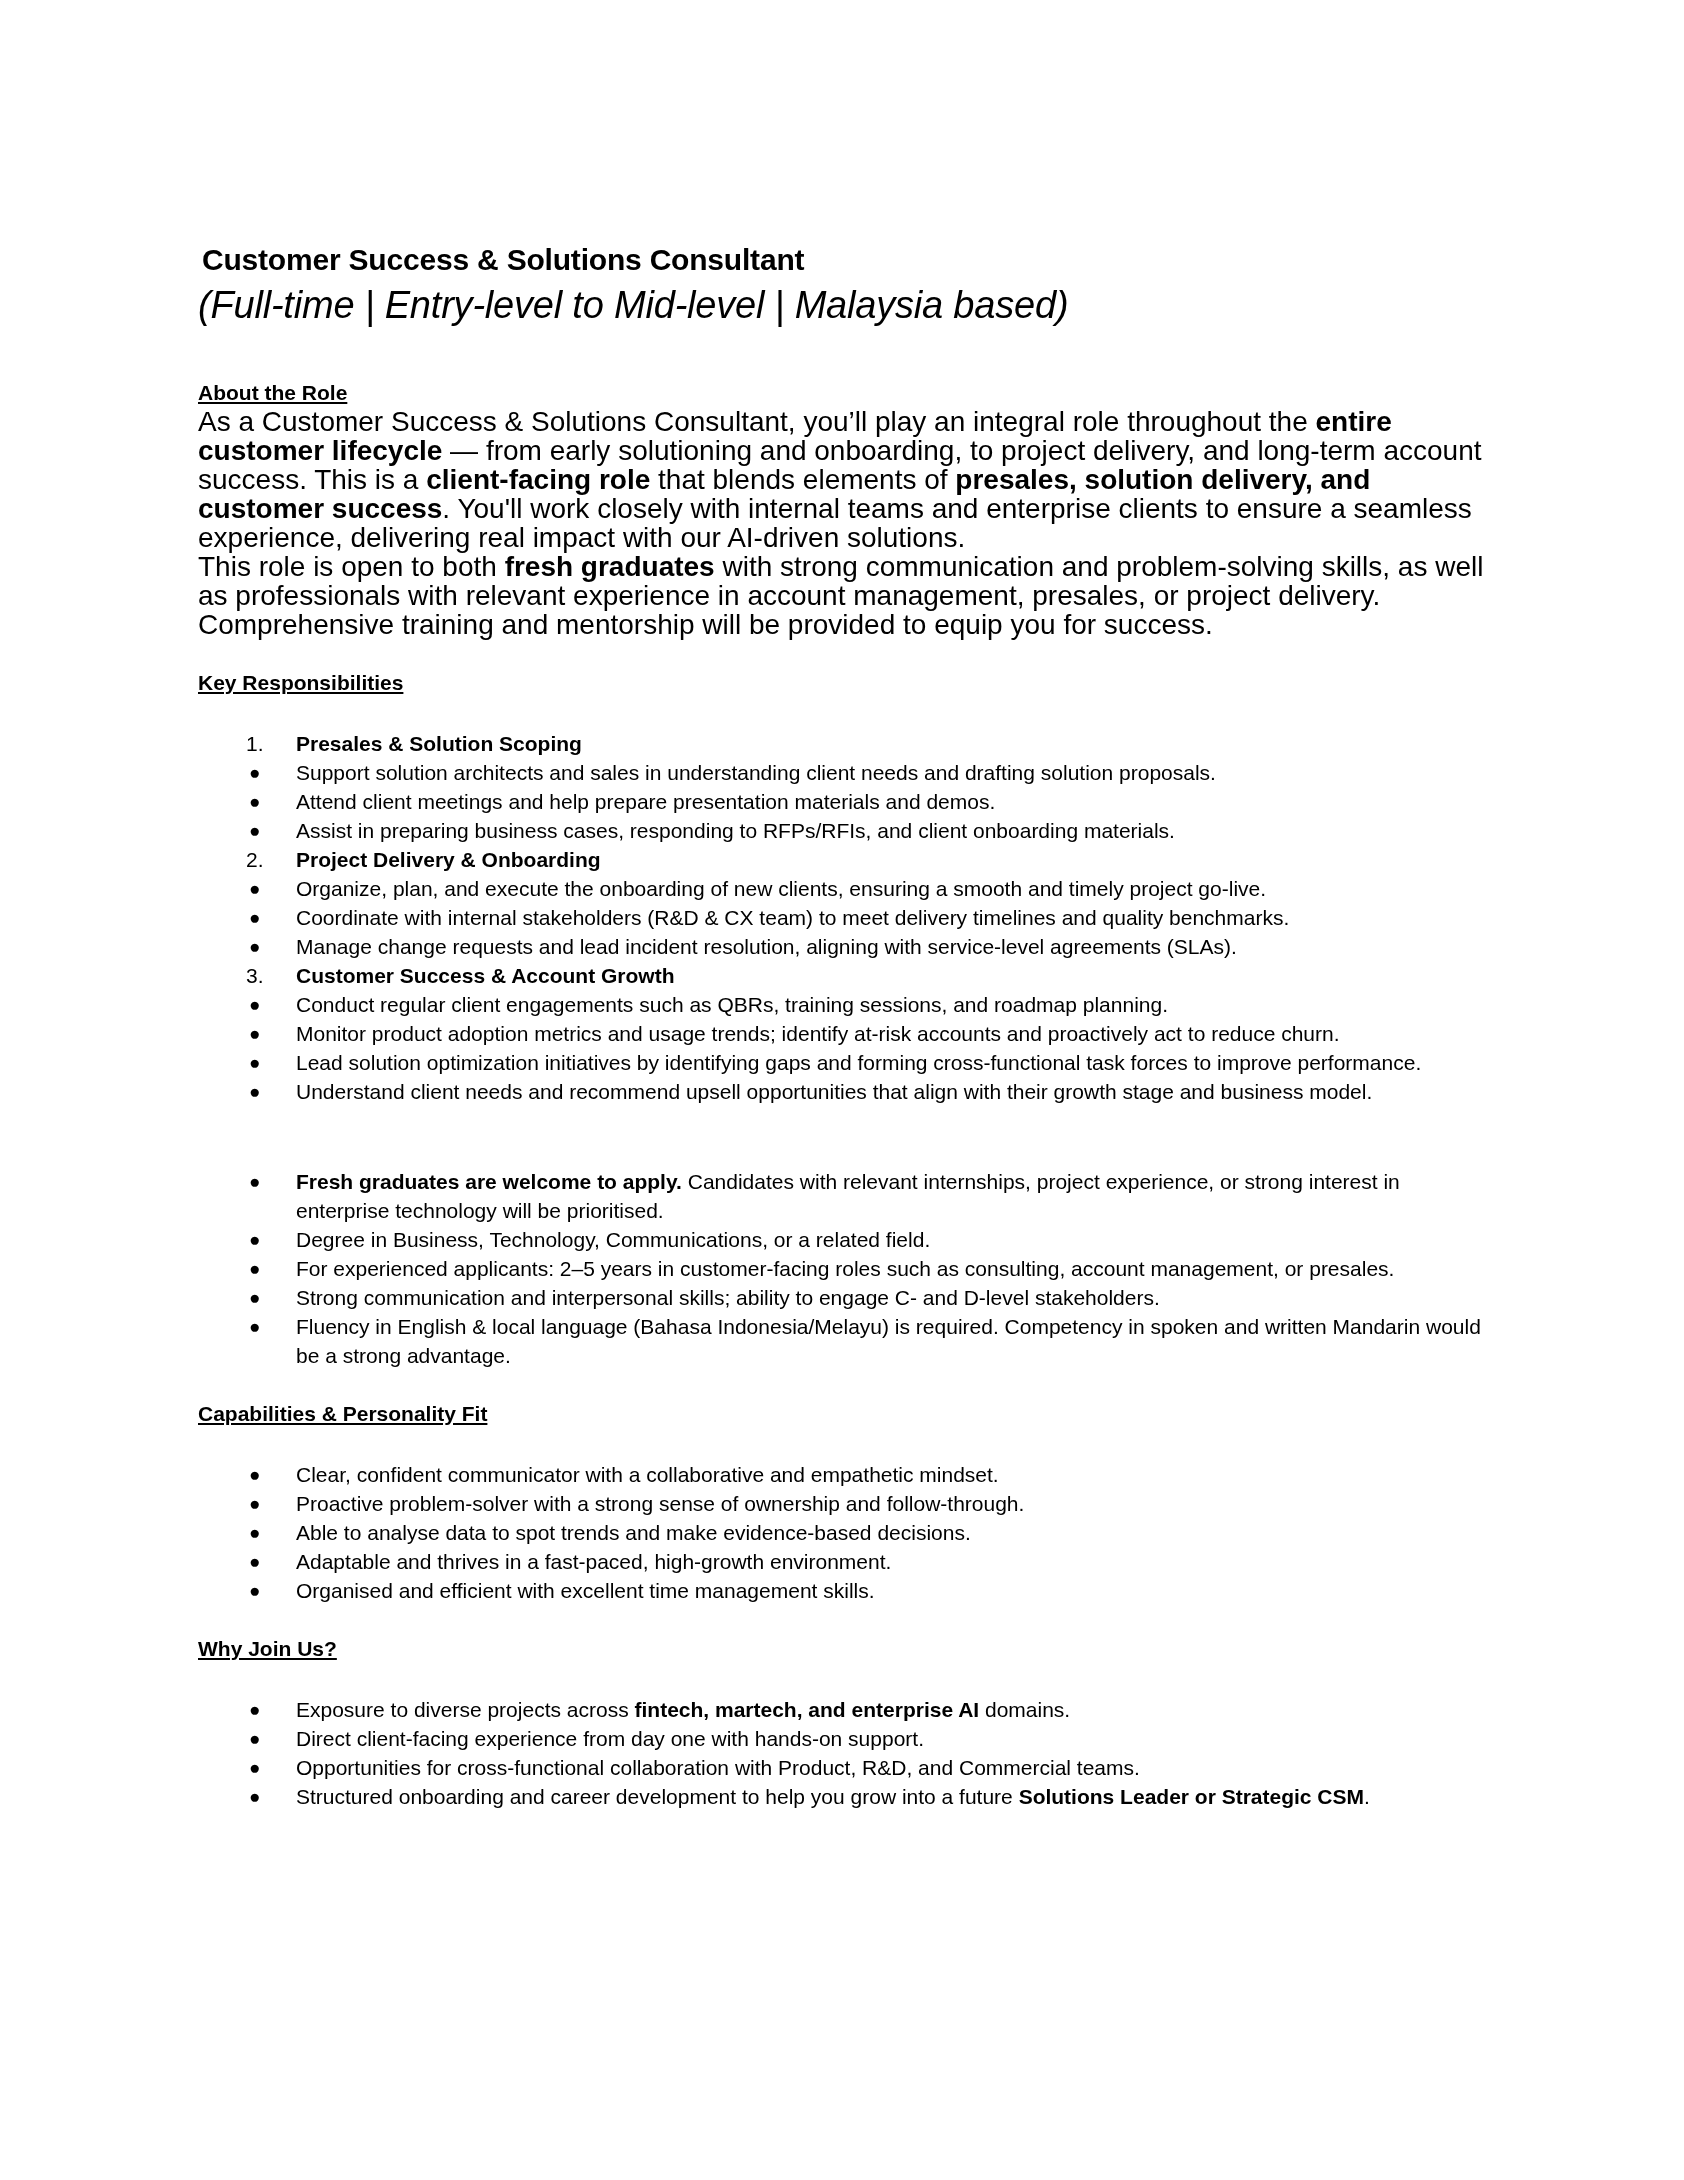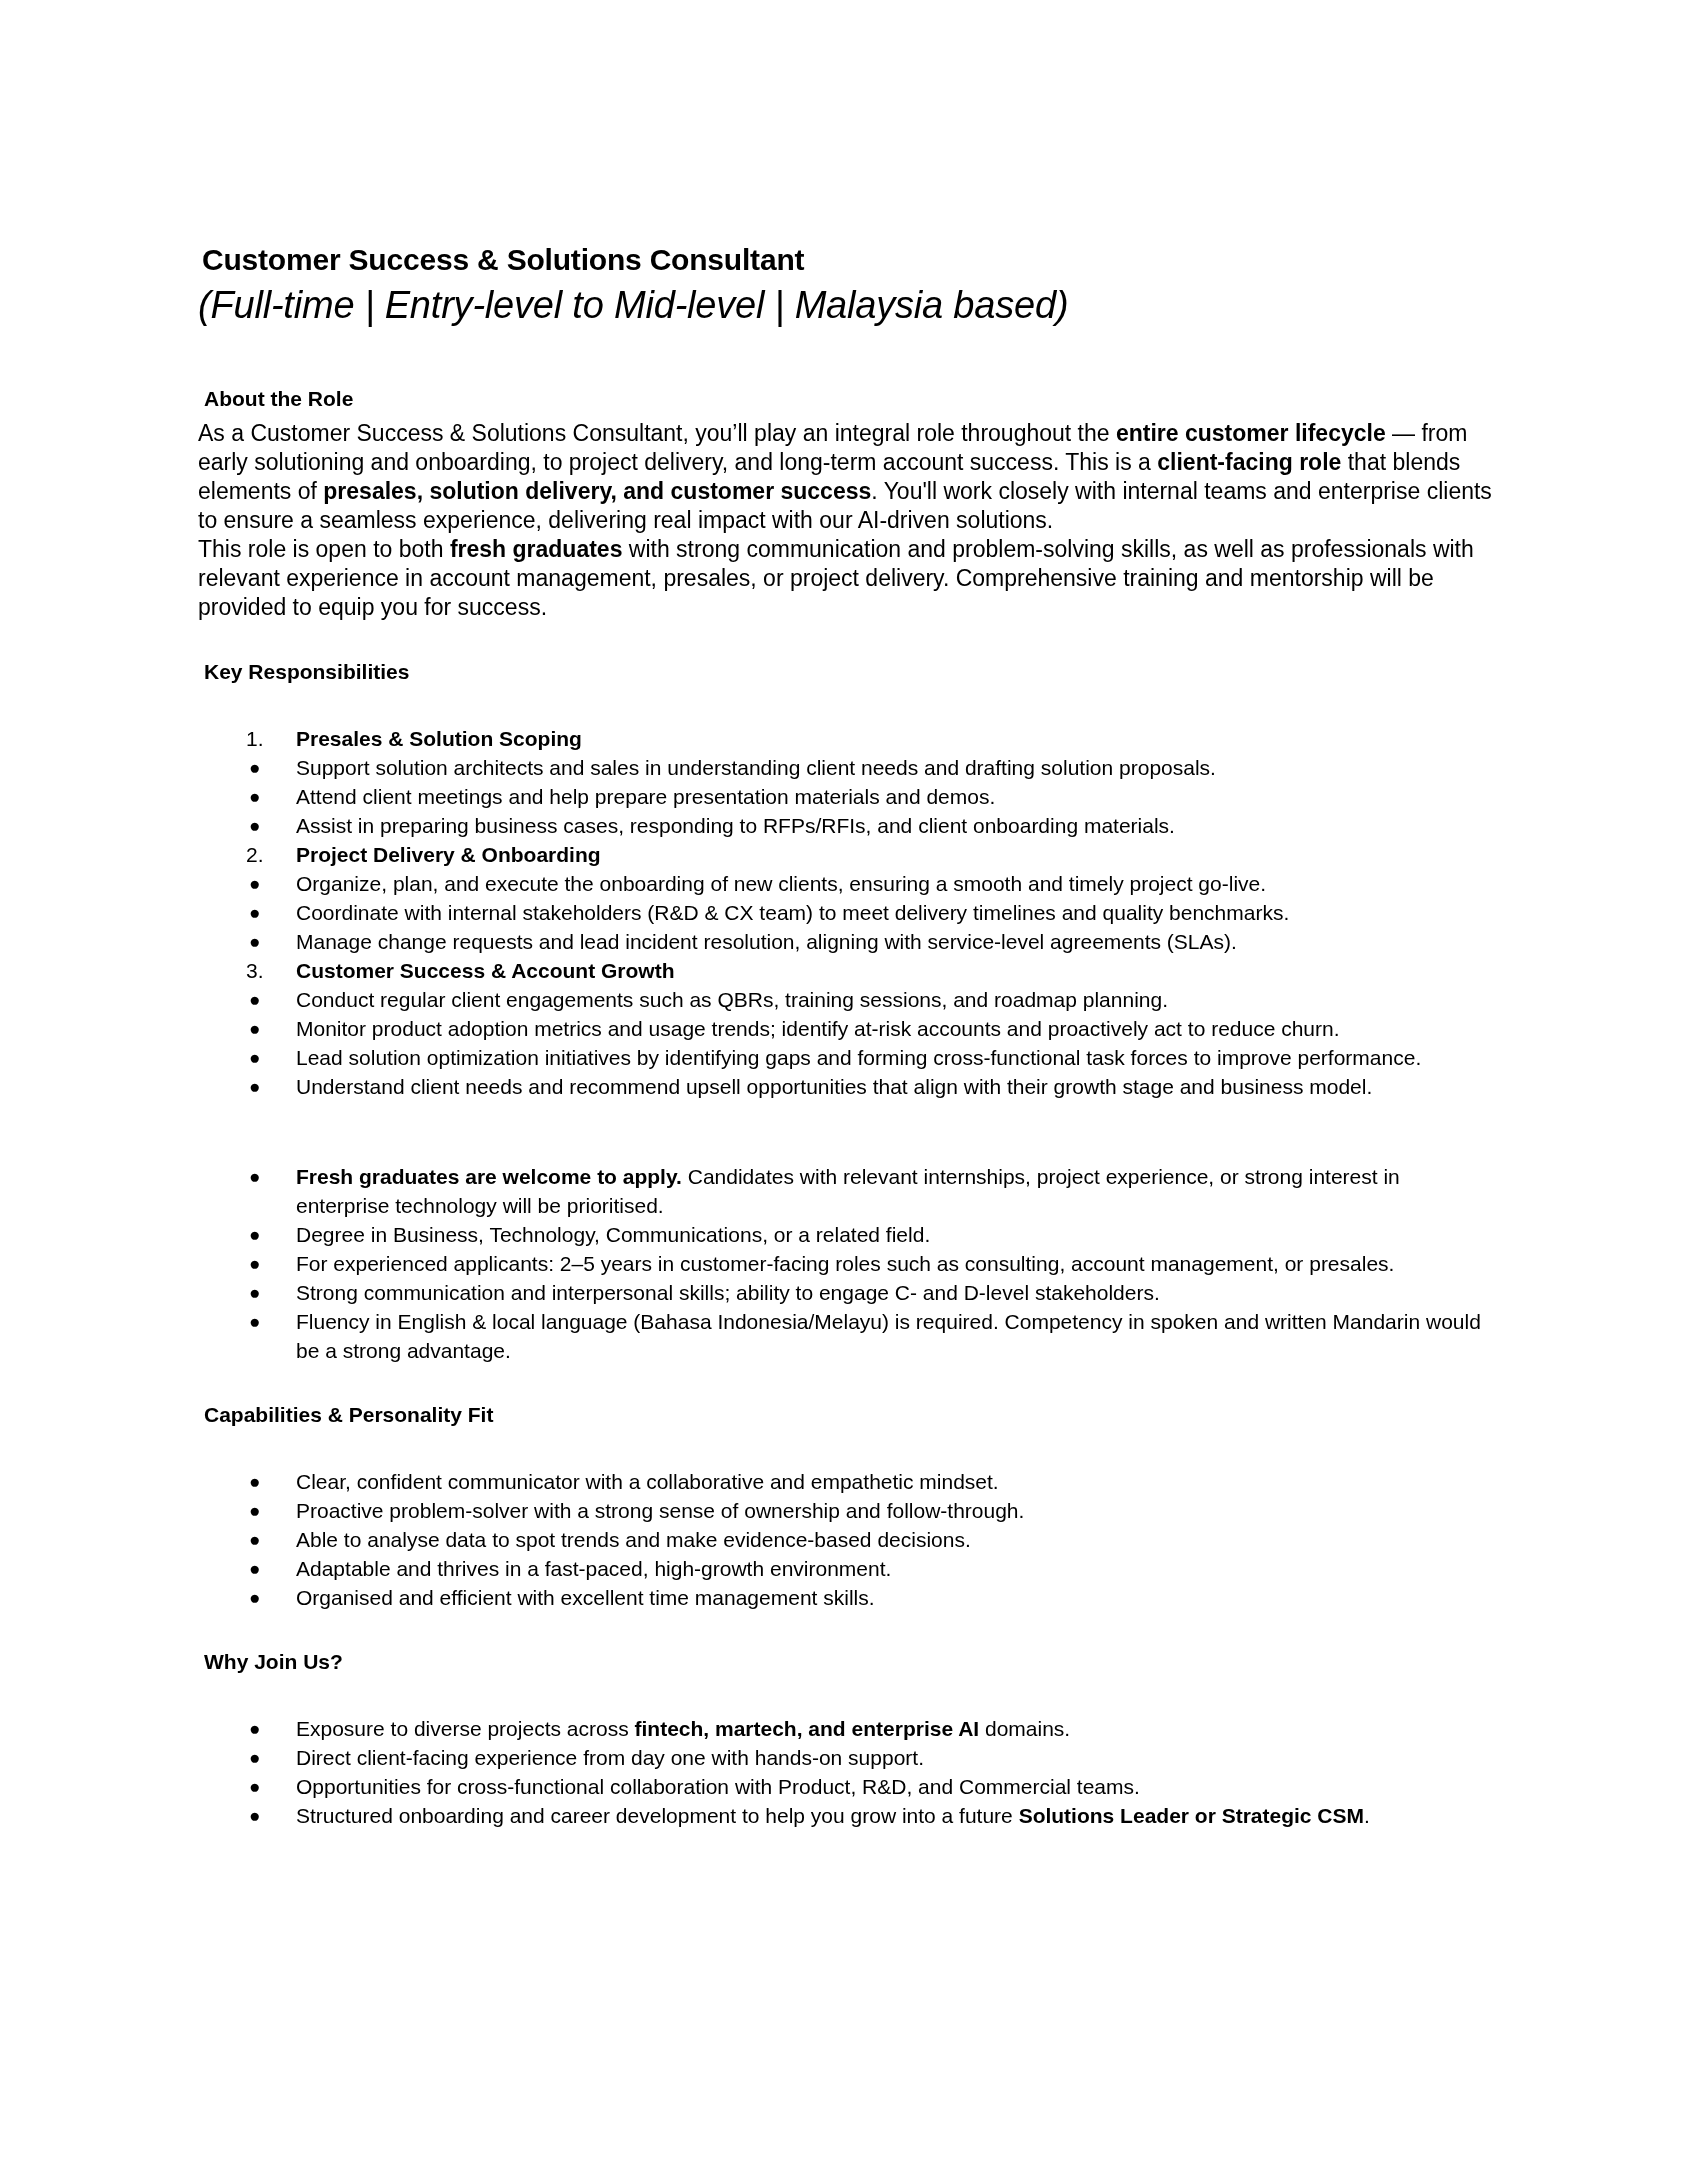--- a/index.html
+++ b/index.html
@@ -32,24 +32,25 @@
       font-size: 38px;
       font-style: italic;
       line-height: 43px;
       margin: 0;
       letter-spacing: -0.2px;
     }
     .section-heading {
       font-size: 21px;
       font-weight: bold;
       line-height: 29px;
-      margin: 6px;
+      margin: 0;
+      text-decoration: underline;
     }
     .para {
-      font-size: 23px;
+      font-size: 28px;
       line-height: 29px;
       margin: 0;
     }
     .b { font-weight: bold; }
     .list {
       list-style: none;
       margin: 0;
       padding: 0;
     }
     .list li {

